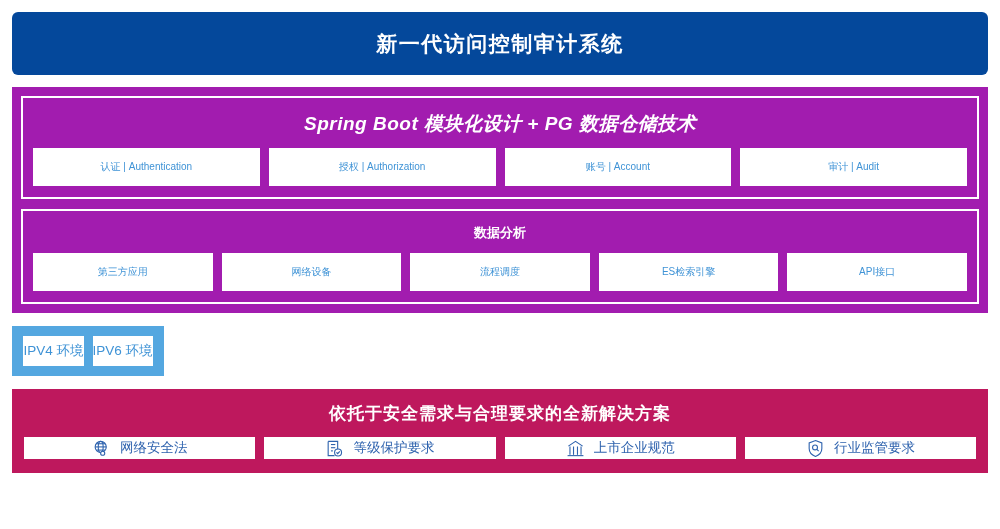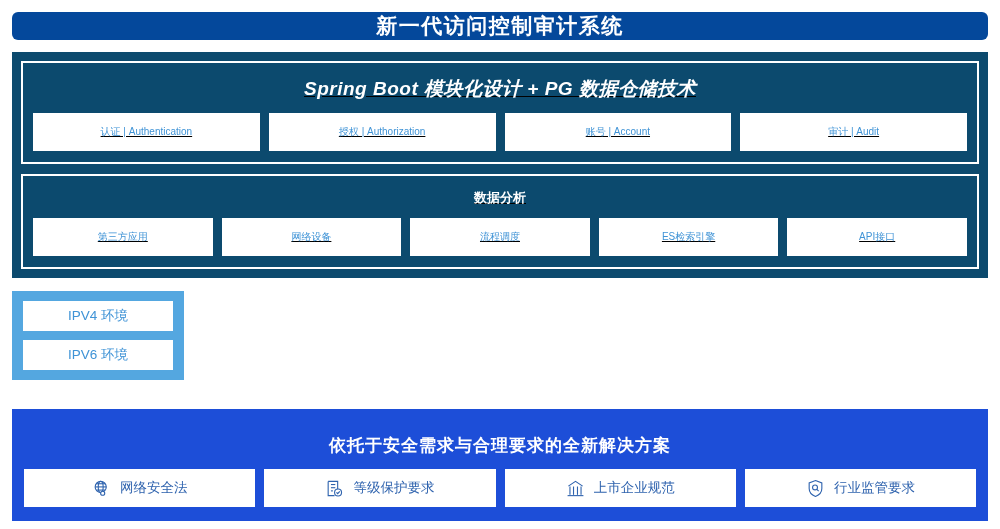--- a/index.html
+++ b/index.html
@@ -20,24 +20,23 @@
   }
   .header-title {
     color: #ffffff;
     font-size: 21px;
     font-weight: bold;
     letter-spacing: 1.5px;
   }
 
   
   .panel-outer {
-    background: #0c4a6e;
+    background: #a21caf;
     margin: 12px 12px 0 12px;
     padding: 9px;
-    text-decoration: underline;
   }
   .subpanel {
     border: 2px solid #ffffff;
     padding: 9px 10px 11px 10px;
   }
   .subpanel + .subpanel { margin-top: 10px; }
 
   .panel-title {
     color: #ffffff;
     text-align: center;
@@ -61,46 +60,46 @@
   
   .collect-row { display: flex; gap: 10px; margin: 13px 12px 0 12px; }
   .collect-main {
     background: #54a7e0;
     flex: 1 1 auto;
     padding: 9px 12px 13px 12px;
   }
   .collect-main .panel-title { padding: 5px 0 10px 0; }
   .ip-panel {
     background: #54a7e0;
-    width: 172px;
+    width: 152px;
     padding: 10px 11px;
-    display: flex; flex-direction: column; gap: 9px;
+    display: flex; gap: 9px;
     justify-content: center;
   }
   .ip-card {
     background: #ffffff;
     height: 30px;
     display: flex; align-items: center; justify-content: center;
     color: #3f93d6;
     font-size: 13.5px;
   }
 
   
   .bottom-panel {
-    background: #1d4ed8;
-    margin: 29px 12px 12px 12px;
-    padding: 20px 12px 14px 12px;
+    background: #be185d;
+    margin: 13px 12px 12px 12px;
+    padding: 8px 12px 14px 12px;
   }
   .bottom-panel .panel-title {
     font-size: 17px; letter-spacing: 1px; padding: 5px 0 12px 0;
   }
   .bottom-card {
     background: #ffffff;
     flex: 1 1 0;
-    height: 38px;
+    height: 22px;
     display: flex; align-items: center; justify-content: center;
     gap: 9px;
     color: #2f63ae;
     font-size: 13.5px;
   }
   .bottom-card .ico { display: flex; align-items: center; }
   .bottom-card svg { display: block; }
 </style>
 </head>
 <body>

